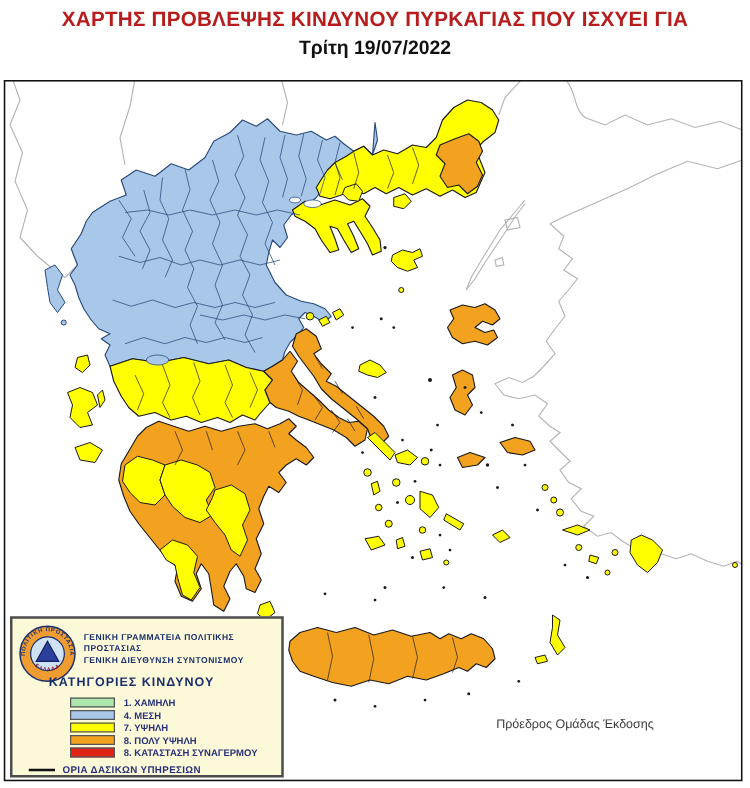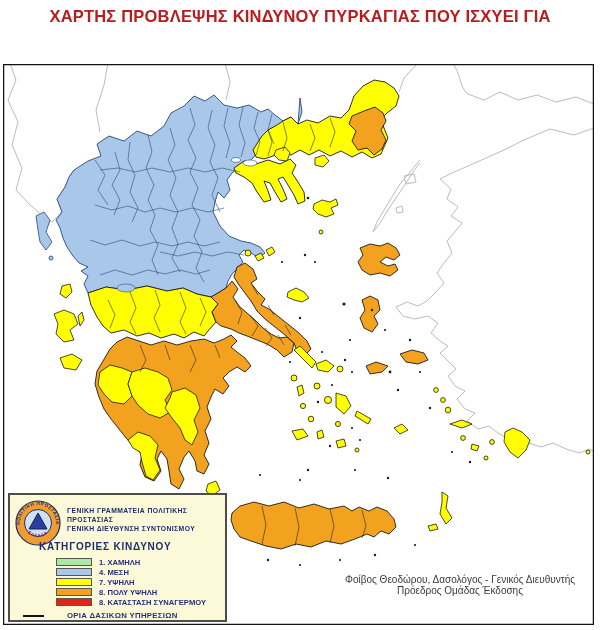--- a/index.html
+++ b/index.html
@@ -18,34 +18,35 @@
   }
   .legend-logo{position:absolute;left:5px;top:5px;width:46px;height:46px;}
   .agency-text{position:absolute;left:57px;top:11px;width:160px;
     font-size:6.8px;font-weight:bold;color:#1b2f6e;line-height:9px;letter-spacing:.4px;}
   .legend-heading{position:absolute;left:29px;top:46px;font-size:10px;font-weight:bold;
     color:#1b2f6e;letter-spacing:.8px;}
   .legend-rows{position:absolute;left:29px;top:62px;padding-left:17px;}
   .legend-row{display:flex;align-items:center;height:10px;}
   .swatch{width:36px;height:8px;border:1px solid #555;box-sizing:border-box;margin-right:7px;flex:none;}
   .legend-label{font-size:7.6px;font-weight:bold;color:#27307a;white-space:nowrap;}
-  .boundary-row{position:absolute;left:13px;top:116px;display:flex;align-items:center;gap:17px;}
+  .boundary-row{position:absolute;left:13px;top:116px;display:flex;align-items:center;}
   .boundary-line{width:21px;height:2px;background:#111;margin-right:6px;}
   .boundary-label{font-size:7.8px;font-weight:bold;color:#27307a;letter-spacing:.3px;}
   
   .footer{position:absolute;left:325px;top:574px;width:270px;text-align:center;z-index:5;}
   .footer-line1{font-size:10px;color:#3b3b3b;margin-bottom:3px;}
   .footer-line2{font-size:10px;color:#3b3b3b;}
   .footer-line3{font-size:10px;color:#3b3b3b;}
 </style>
 </head>
 <body>
 
 <div class="title-block">
   <div class="title-line1">ΧΑΡΤΗΣ ΠΡΟΒΛΕΨΗΣ ΚΙΝΔΥΝΟΥ ΠΥΡΚΑΓΙΑΣ ΠΟΥ ΙΣΧΥΕΙ ΓΙΑ</div>
+  <div class="title-line2">Τρίτη 19/07/2022</div>
 </div>
 
 <svg class="map-svg" width="600" height="630" viewBox="0 0 600 630">
   <defs>
     <clipPath id="frameclip">
         <rect x="3" y="64" width="591" height="561"></rect>
       </clipPath>
   </defs>
 
   <g clip-path="url(#frameclip)">
@@ -302,15 +303,14 @@
     </div>
   </div>
 
   <div class="boundary-row">
     <span class="boundary-line"></span>
     <span class="boundary-label">ΟΡΙΑ ΔΑΣΙΚΩΝ ΥΠΗΡΕΣΙΩΝ</span>
   </div>
 </div>
 
 <div class="footer">
-  <div class="footer-line2">Φοίβος Θεοδώρου, Δασολόγος - Γενικός Διευθυντής</div>
   <div class="footer-line3">Πρόεδρος Ομάδας Έκδοσης</div>
 </div>
 
 </body></html>

